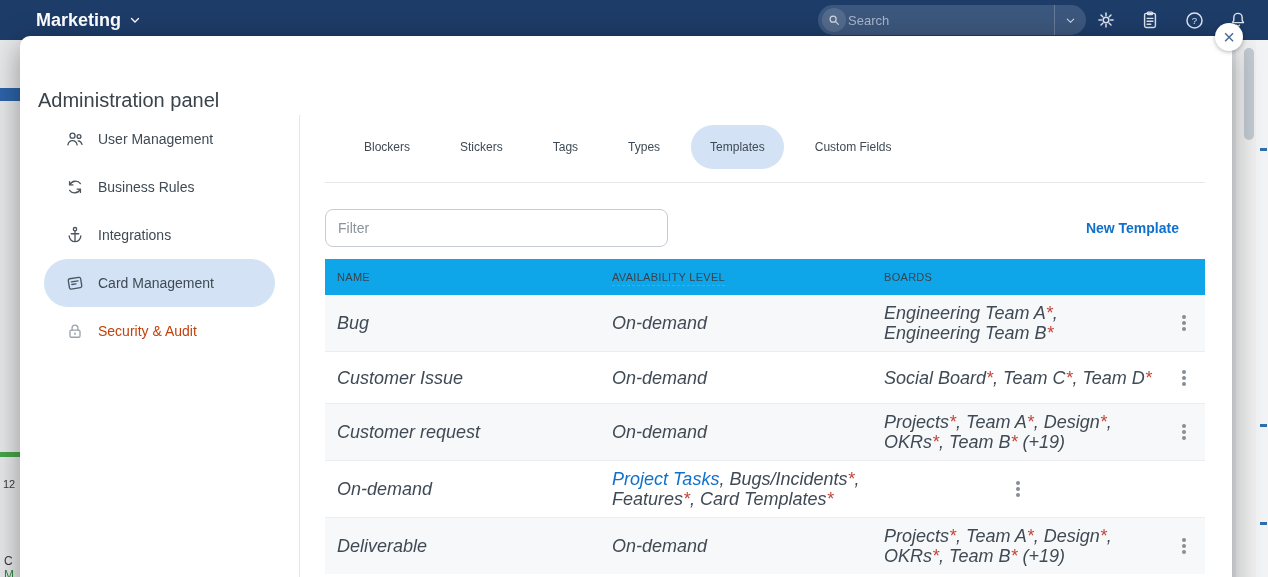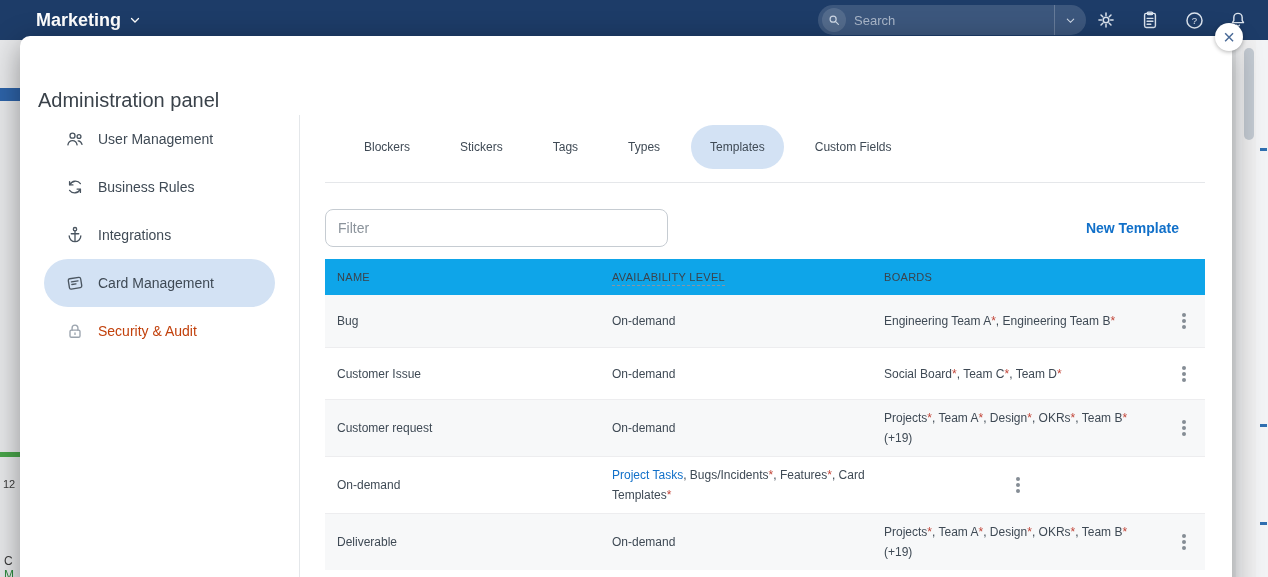--- a/index.html
+++ b/index.html
@@ -17,21 +17,21 @@
     --sel:#d3e2f4;
     --text:#3f4a55;
   }
 
   
   .topbar{position:absolute;left:0;top:0;width:1268px;height:40px;background:var(--topbar);display:flex;align-items:center;}
   .workspace{display:flex;align-items:center;gap:8px;margin-left:36px;color:#fff;font-size:18px;font-weight:700;cursor:pointer;}
   .workspace svg{display:block;}
   .searchbox{position:absolute;left:818px;top:5px;width:268px;height:30px;border-radius:16px;background:rgba(255,255,255,.14);display:flex;align-items:center;}
   .search-mag{width:24px;height:24px;border-radius:50%;background:rgba(255,255,255,.12);margin-left:4px;display:flex;align-items:center;justify-content:center;flex:0 0 auto;}
-  .searchbox input{flex:1;background:transparent;border:none;outline:none;color:#eaf0f8;font-size:13px;padding:0 8px;font-family:inherit;}
+  .searchbox input{flex:1;background:transparent;border:none;outline:none;color:#eaf0f8;font-size:13px;padding:0 2px;font-family:inherit;}
   .searchbox input::placeholder{color:#a9b6c9;}
   .search-dd{width:32px;height:100%;display:flex;align-items:center;justify-content:center;border-left:1px solid rgba(255,255,255,.22);cursor:pointer;}
   .tb-icons{position:absolute;right:14px;top:0;height:40px;display:flex;align-items:center;gap:12px;}
   .tb-btn{width:32px;height:32px;display:flex;align-items:center;justify-content:center;cursor:pointer;border-radius:6px;}
   .tb-btn svg{display:block;}
 
   
   .bg-left{position:absolute;left:0;top:40px;width:44px;bottom:0;background:#e7e8ea;overflow:hidden;}
   .bg-left .blue{position:absolute;left:0;top:48px;width:20px;height:13px;background:#2d63a8;}
   .bg-left .green{position:absolute;left:0;top:412px;width:20px;height:5px;background:#49a44a;}
@@ -68,21 +68,21 @@
 
   .toolbar{margin-top:26px;margin-bottom:12px;display:flex;align-items:center;justify-content:space-between;}
   .filter-input{width:343px;height:38px;border:1px solid #c6ccd2;border-radius:8px;padding:0 12px;font-size:14px;color:#3f4a55;outline:none;font-family:inherit;}
   .filter-input::placeholder{color:#8b939b;}
   .new-template{color:var(--accent);font-size:14px;font-weight:700;cursor:pointer;margin-right:26px;}
 
   .thead,.trow{display:grid;grid-template-columns:275px 272px 1fr 44px;}
   .thead{background:#0ea5e9;height:36px;align-items:center;}
   .th{font-size:11px;letter-spacing:.3px;color:#3a434c;padding-left:12px;font-weight:400;}
   .th.underl span{border-bottom:1px dashed #8a94a0;padding-bottom:2px;}
-  .trow{min-height:52px;align-items:center;font-size:12px;color:#3f4a55;border-top:1px solid #ededef;}
+  .trow{min-height:52px;align-items:center;font-size:18px;color:#3f4a55;border-top:1px solid #ededef;font-style:italic;}
   .trow:first-of-type{border-top:none;}
   .trow.alt{background:#f7f8f9;}
   .td{padding:8px 10px 8px 12px;line-height:20px;}
   .td.boards{padding-right:4px;}
   .board-link{color:var(--accent);cursor:pointer;}
   .star{color:var(--star);}
   .td.actions{display:flex;justify-content:center;}
   .kebab{padding:6px 8px;cursor:pointer;border-radius:4px;}
   .kebab i{display:block;width:4px;height:4px;border-radius:50%;background:#858d95;margin:2px auto;}
 </style>

